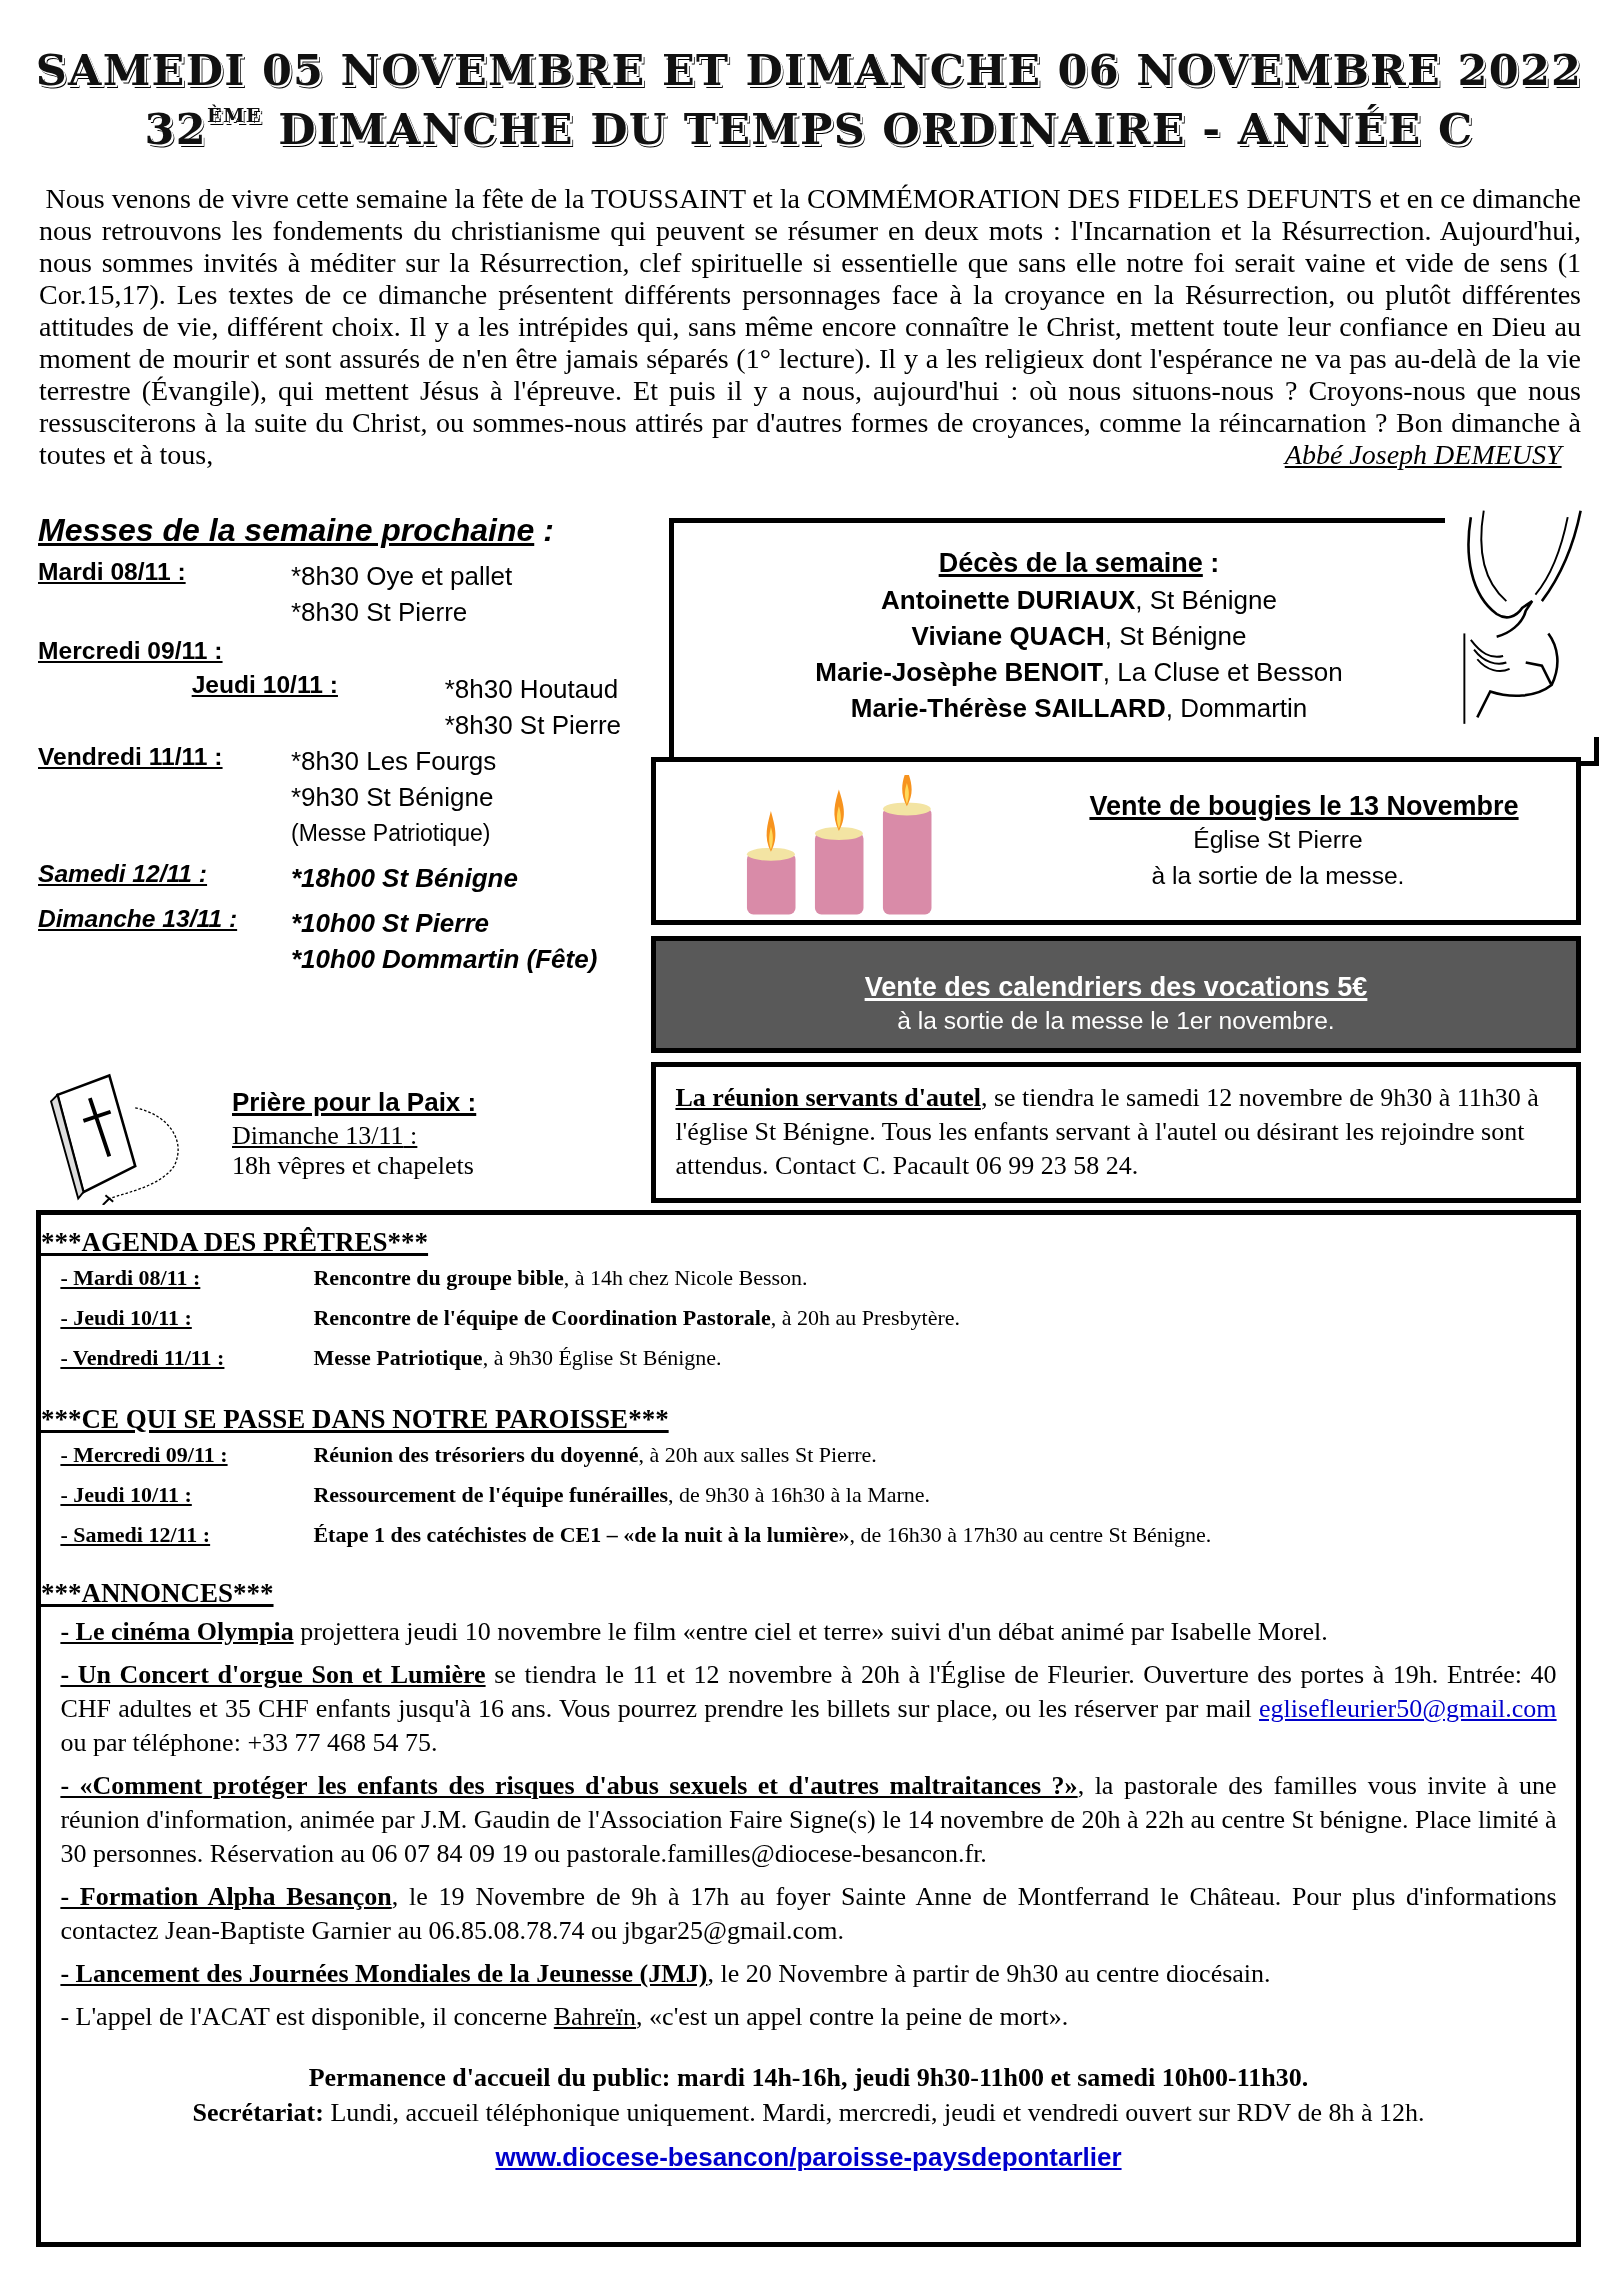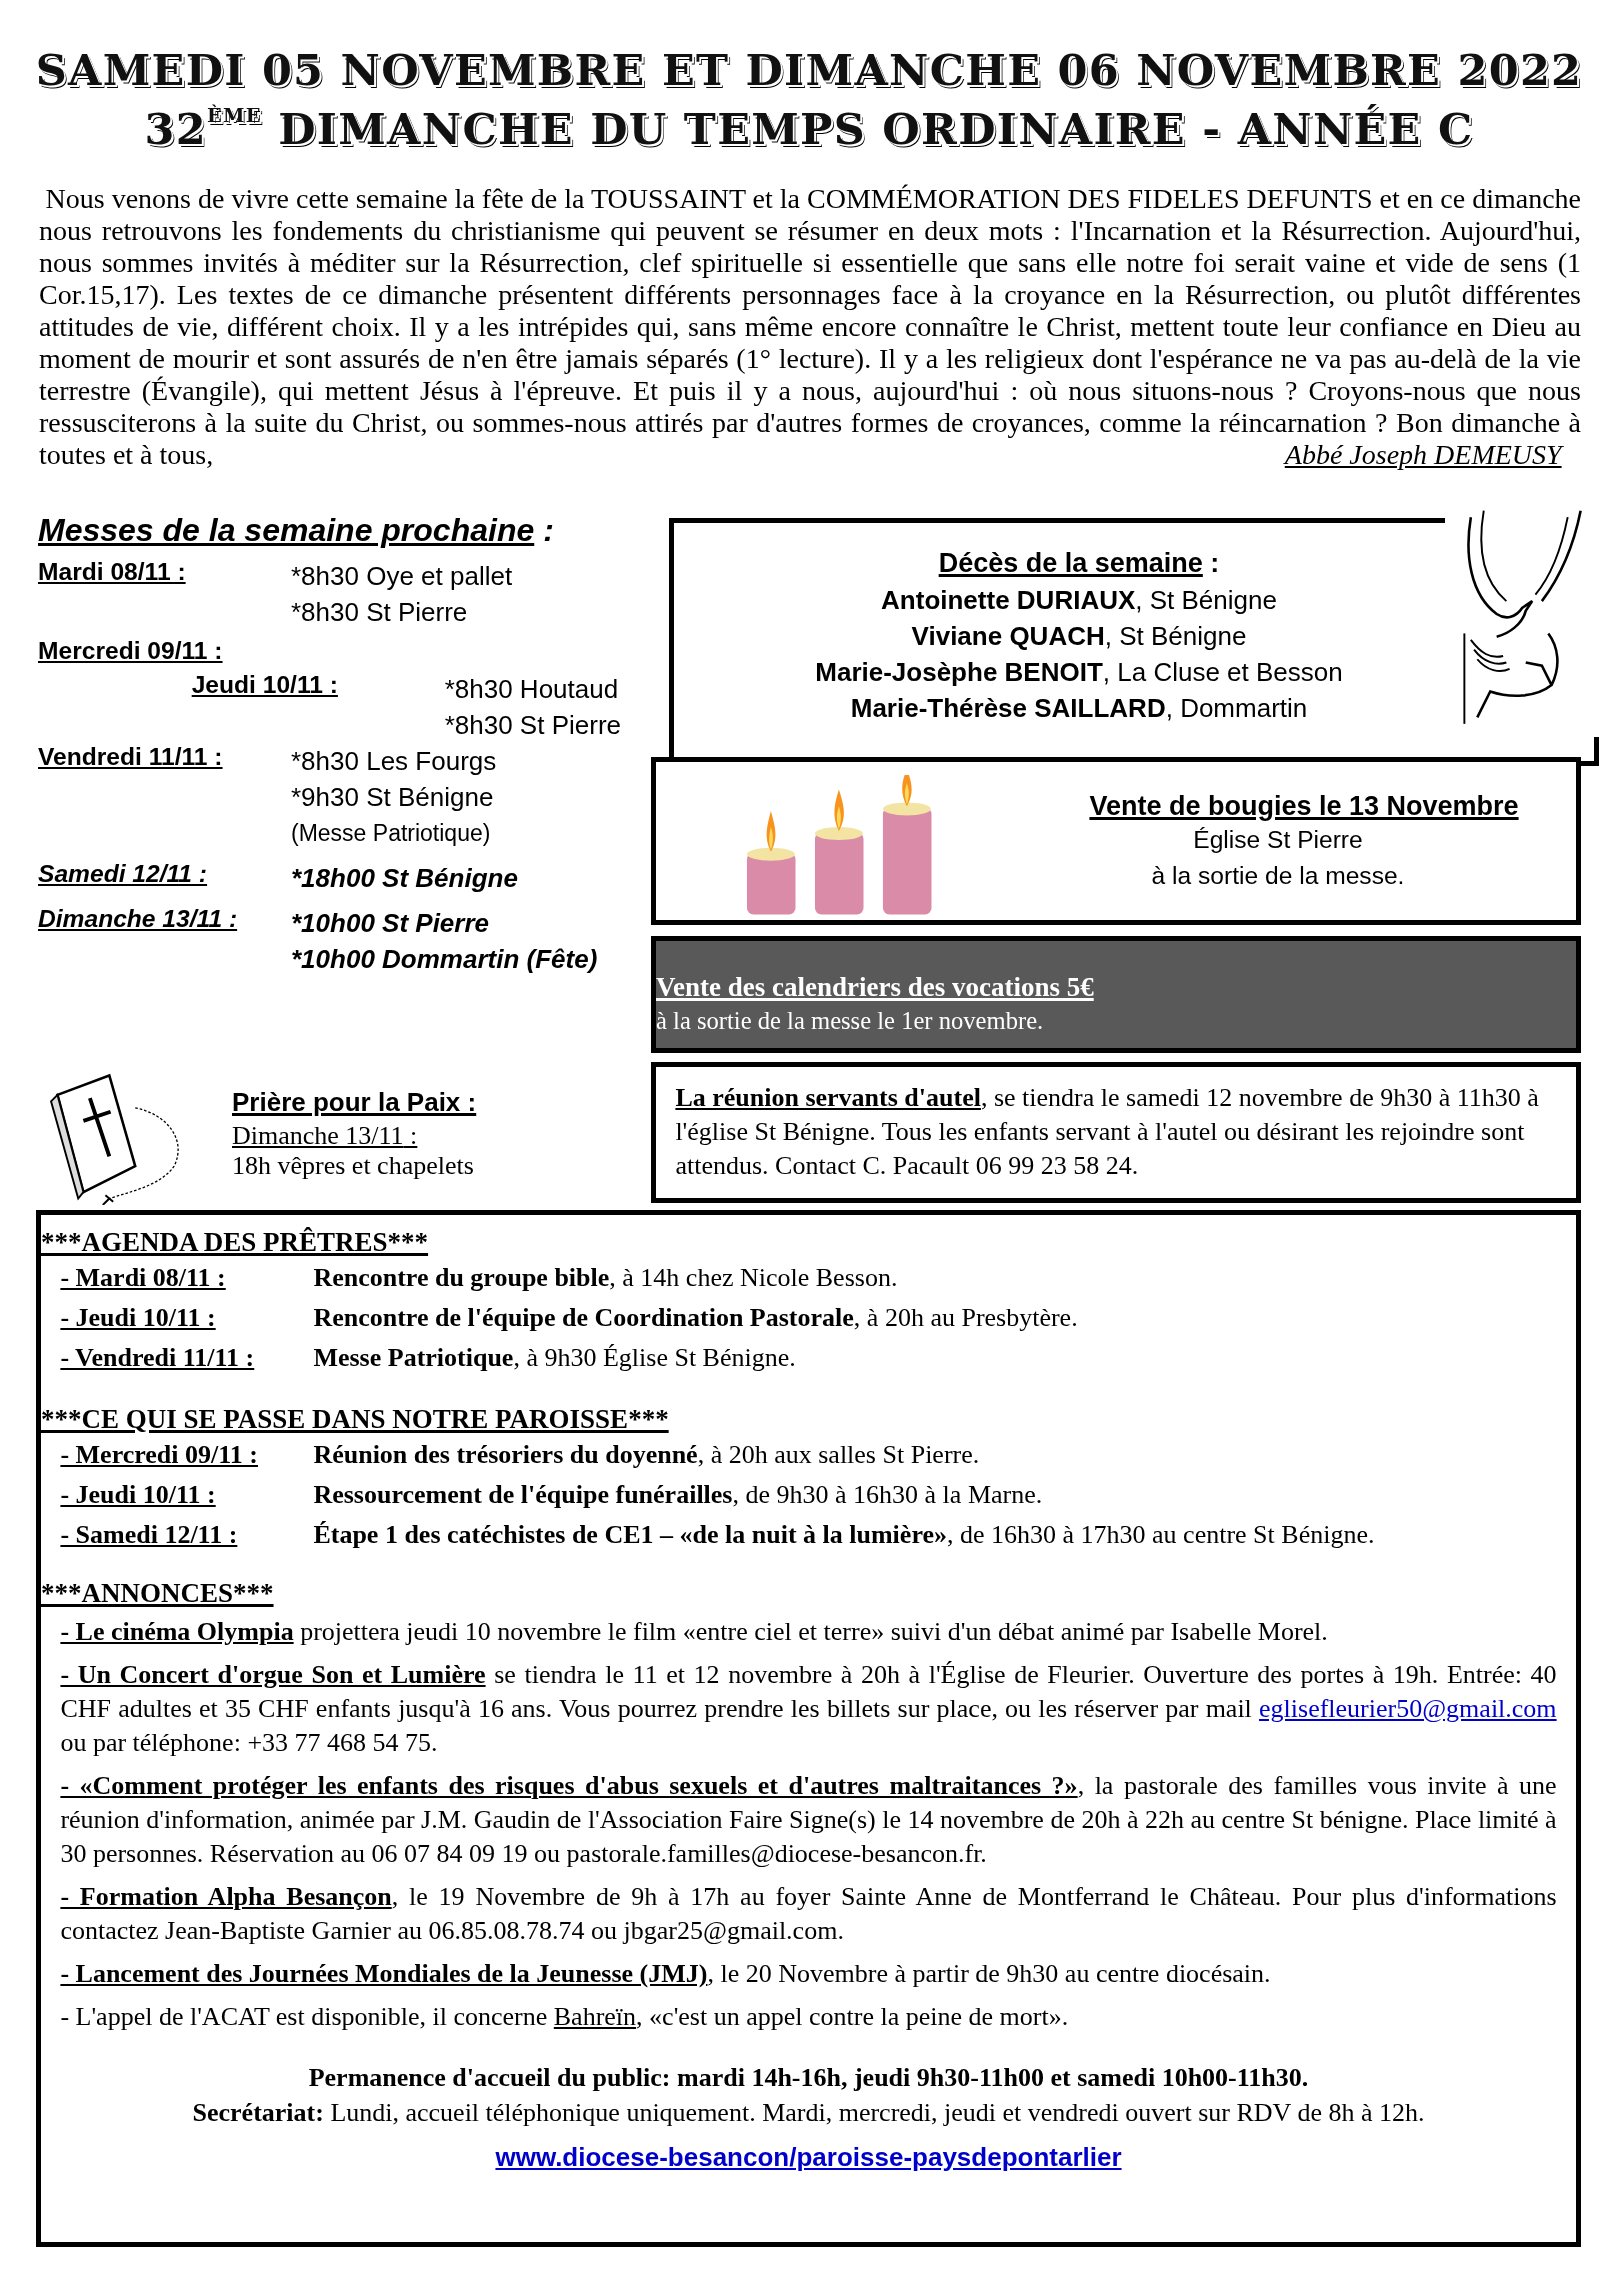--- a/index.html
+++ b/index.html
@@ -44,41 +44,41 @@
   .deces-line { font-size: 26px; line-height: 36px; }
   .dove { position: absolute; right: -5.8px; top: -19.4px; width: 155px; height: 233px; background: #fff; }
 
   .bougies { left: 651px; top: 757px; width: 930px; height: 168px; }
   .candles { position: absolute; left: 78px; top: 13px; width: 259px; height: 143px; }
   .bougies-text { position: absolute; left: 337px; right: 13px; top: 29px; text-align: center; font-family: "Liberation Sans", sans-serif; }
   .bougies-title { font-size: 27px; font-weight: bold; text-decoration: underline; text-decoration-thickness: 2.6px; display: inline-block; margin-left: 52px; }
   .bougies-line { font-size: 24.6px; line-height: 36px; }
 
   .calend { left: 651px; top: 936px; width: 930px; height: 117px; background: #595959; }
-  .calend-text { position: absolute; left: 0; right: 0; top: 31px; text-align: left; color: #fff; font-family: Liberation Serif, serif; }
+  .calend-text { position: absolute; left: 0; right: 0; top: 31px; text-align: center; color: #fff; font-family: Liberation Sans, sans-serif; }
   .calend-title { font-size: 27px; font-weight: bold; text-decoration: underline; text-decoration-thickness: 2.6px; }
   .calend-line { font-size: 24.6px; line-height: 35px; }
 
   
   .priere { position: absolute; left: 38px; top: 1056px; width: 583px; height: 149px; }
   .bible { position: absolute; left: 0; top: 13px; width: 175px; height: 136px; }
   .priere-text { position: absolute; left: 194px; top: 31px; }
   .priere-title { font-family: "Liberation Sans", sans-serif; font-size: 26px; font-weight: bold; text-decoration: underline; text-decoration-thickness: 2.6px; }
   .priere-sub { font-family: "Liberation Serif", serif; font-size: 26px; text-decoration: underline; margin-top: 2.6px; }
   .priere-line { font-family: "Liberation Serif", serif; font-size: 26px; }
 
   .reunion { left: 651px; top: 1062px; width: 930px; height: 141px; }
   .reunion-text { position: absolute; left: 19.4px; right: 19.4px; top: 14.3px; font-family: "Liberation Serif", serif; font-size: 26px; line-height: 34px; }
   .reunion-text u { font-weight: bold; }
 
   
   .agenda { left: 36px; top: 1210px; width: 1545px; height: 1037px; border-width: 5.8px; }
   .section-title { text-align: left; font-family: "Liberation Serif", serif; font-size: 27px; font-weight: bold; margin-top: 0; }
   .section-title span { text-decoration: underline; text-decoration-thickness: 2.6px; }
-  .arow { display: flex; font-family: "Liberation Serif", serif; font-size: 26px; line-height: 40px; padding-left: 19.4px; }
+  .arow { display: flex; font-family: "Liberation Serif", serif; font-size: 22px; line-height: 40px; padding-left: 19.4px; }
   .arow .aday { width: 253px; font-weight: bold; text-decoration: underline; }
   .arow .atext b { font-weight: bold; }
   .annonces { padding: 0 19.4px; font-family: "Liberation Serif", serif; font-size: 26px; line-height: 34px; text-align: justify; }
   .annonces p { margin-bottom: 9px; }
   .annonces .hl { font-weight: bold; text-decoration: underline; }
   .annonces a { color: #0000cc; text-decoration: underline; }
   .footer-lines { text-align: center; font-family: "Liberation Serif", serif; font-size: 26px; line-height: 35px; margin-top: 26px; }
   .footer-lines .b { font-weight: bold; }
   .website { text-align: center; margin-top: 11.7px; font-family: "Liberation Sans", sans-serif; font-size: 26px; font-weight: bold; color: #0000cc; text-decoration: underline; }
 </style>

